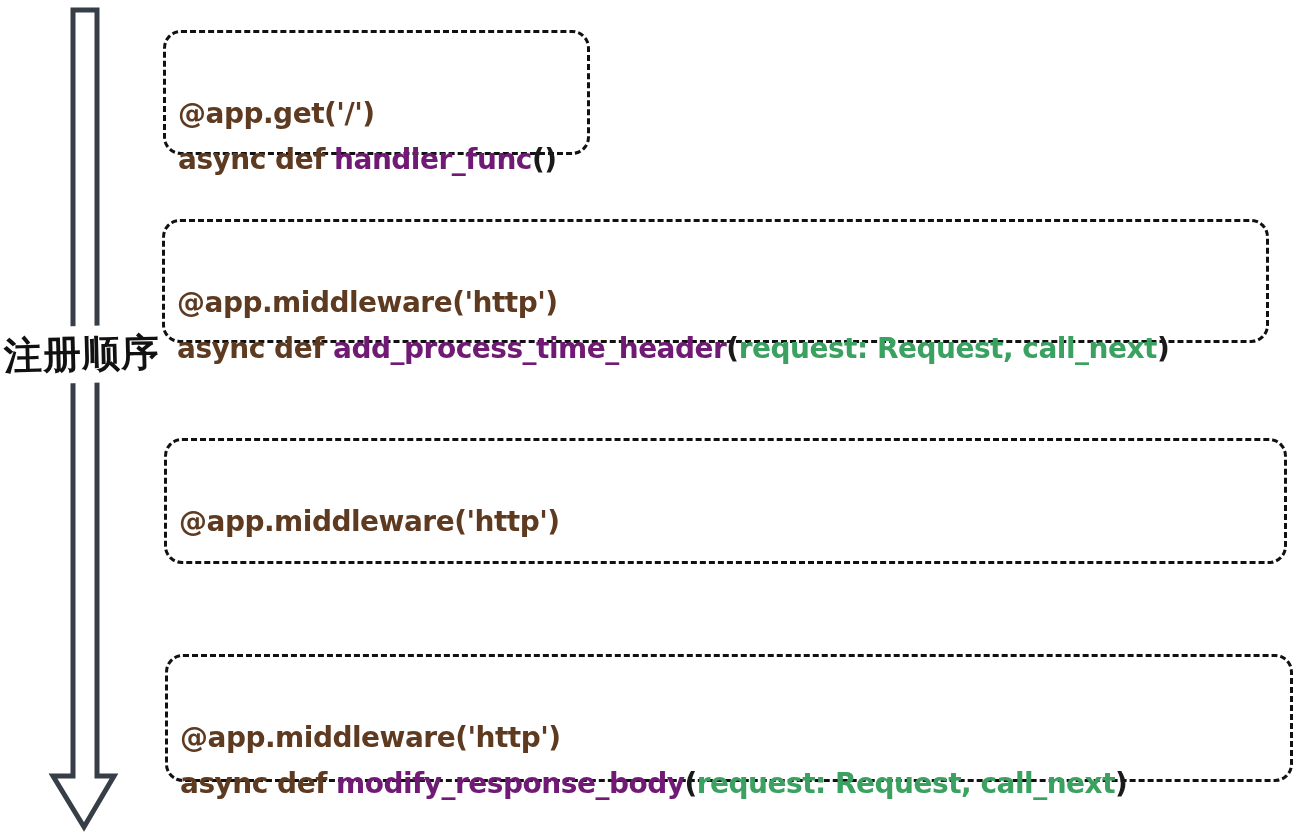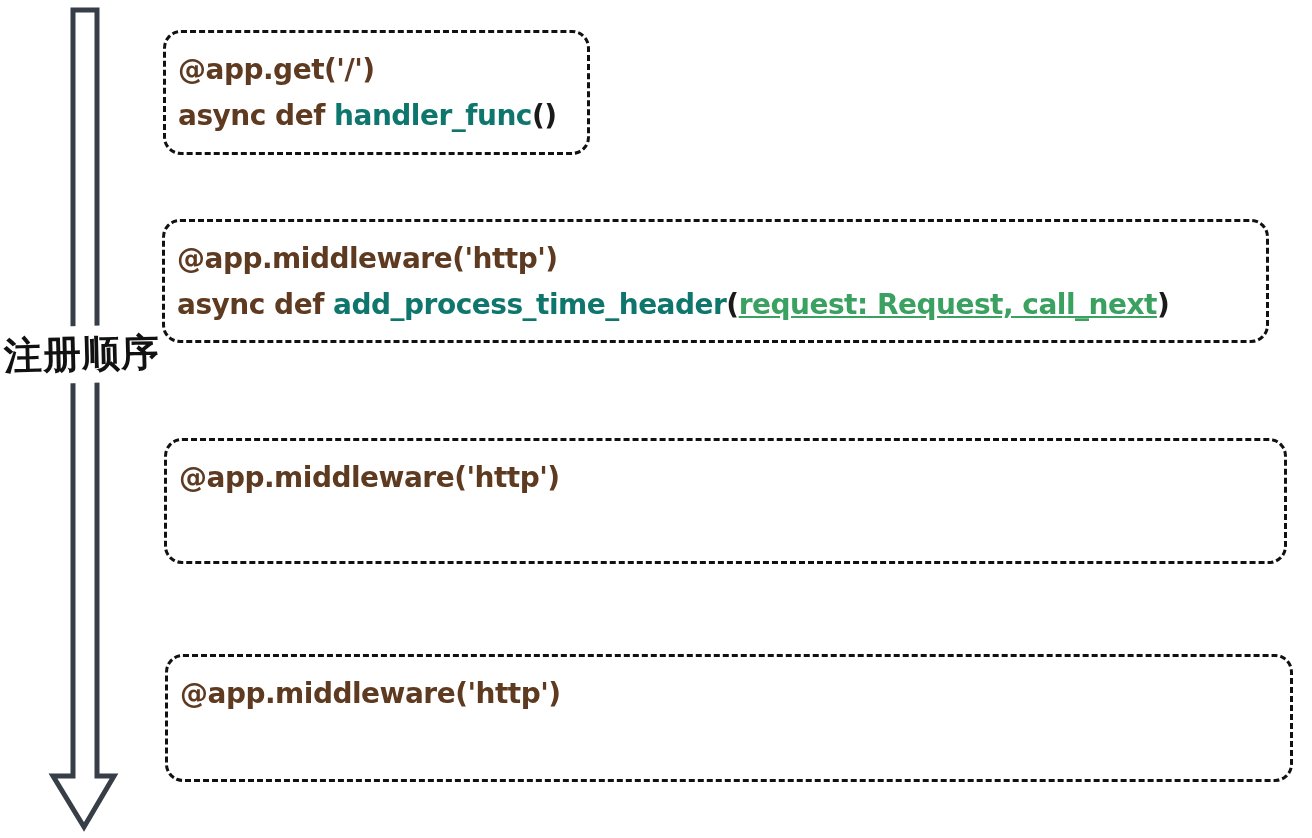--- a/index.html
+++ b/index.html
@@ -39,24 +39,24 @@
     background: #ffffff;
     padding: 14px 0 0 12px;
   }
   .line {
     font-size: 28px;
     font-weight: 700;
     line-height: 46px;
     letter-spacing: -0.5px;
     white-space: nowrap;
   }
-  .tok-decorator, .tok-keyword { color: #5e3a20; }
-  .tok-func  { color: #0f766e; }
+  .tok-decorator, .tok-keyword { color: #5e3a20; margin-top: 44px; }
+  .tok-func  { color: #701a75; }
   .tok-paren { color: #1a1a1a; }
-  .tok-param { color: #3aa161; text-decoration: underline; }
+  .tok-param { color: #3aa161; }
   .box-1 { left: 163px; top: 30px;  width: 427px;  height: 125px; }
   .box-2 { left: 162px; top: 219px; width: 1107px; height: 124px; }
   .box-3 { left: 164px; top: 438px; width: 1123px; height: 126px; }
   .box-4 { left: 165px; top: 654px; width: 1128px; height: 128px; }
 </style>
 </head>
 <body>
 
 <div class="canvas">
 
@@ -75,15 +75,16 @@
     <div class="line tok-decorator">@app.middleware('http')</div>
     <div class="line"><span class="tok-keyword">async def </span><span class="tok-func">add_process_time_header</span><span class="tok-paren">(</span><span class="tok-param">request: Request, call_next</span><span class="tok-paren">)</span></div>
   </div>
 
   <div class="codebox box-3">
     <div class="line tok-decorator">@app.middleware('http')</div>
   </div>
 
   <div class="codebox box-4">
     <div class="line tok-decorator">@app.middleware('http')</div>
+    <div class="line"><span class="tok-keyword">async def </span><span class="tok-func">modify_response_body</span><span class="tok-paren">(</span><span class="tok-param">request: Request, call_next</span><span class="tok-paren">)</span></div>
   </div>
 
 </div>
 
 </body></html>

